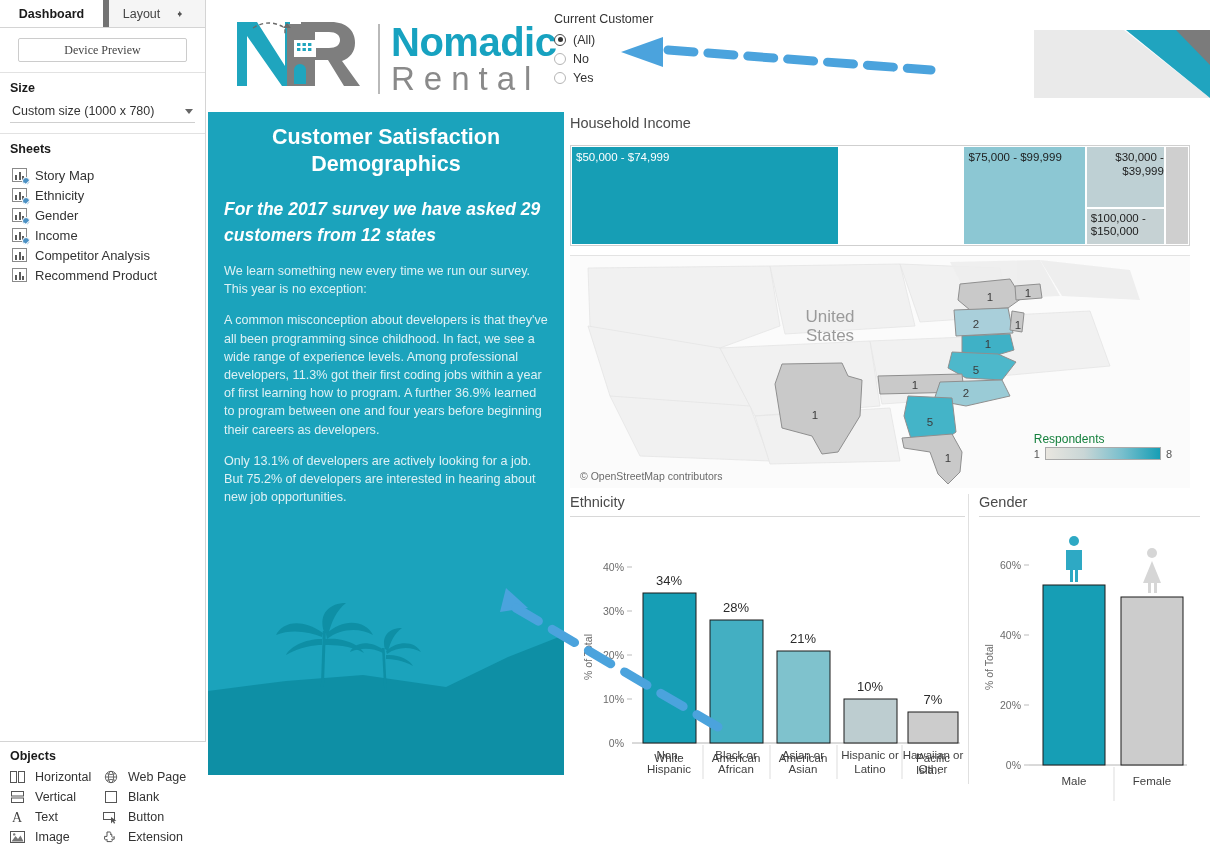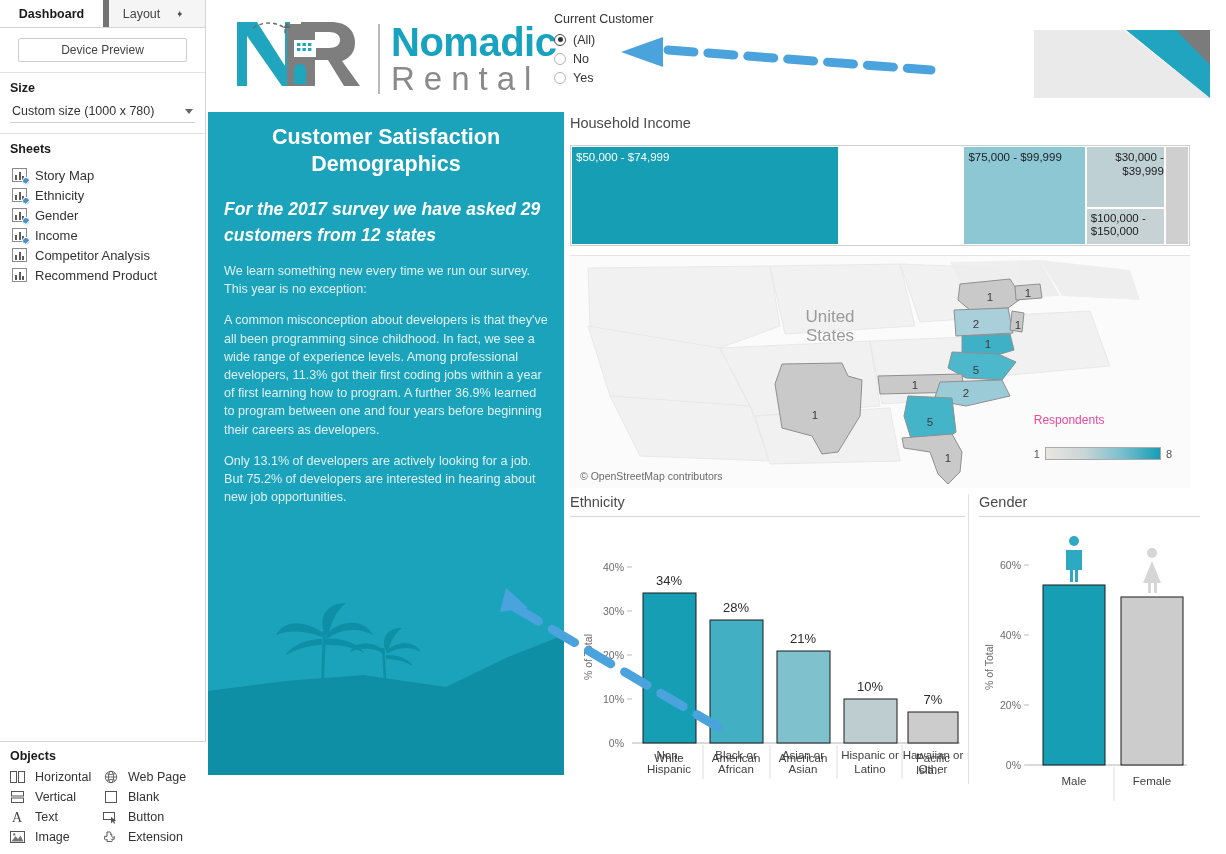--- a/index.html
+++ b/index.html
@@ -25,21 +25,21 @@
     flex: 1; background: #f5f5f5; border-left: 6px solid #737373;
     color: #444; gap: 16px; padding-right: 8px;
   }
   .sort-ic { display: inline-flex; flex-direction: column; gap: 2px; line-height: 0; }
   .sort-ic span { font-size: 7px; color: #555; }
 
   .devprev-wrap { padding: 10px 18px 10px 18px; border-bottom: 1px solid #e2e2e2; }
   .devprev {
     width: 100%; height: 24px; border: 1px solid #ccc; background: #fff;
     border-radius: 2px; font-size: 12px; color: #444; cursor: pointer;
-    font-family: Liberation Sans, sans-serif;
+    font-family: Liberation Serif, serif;
   }
 
   .sec { padding: 8px 10px 10px 10px; border-bottom: 1px solid #e2e2e2; }
   .sec-title { font-size: 12.5px; font-weight: bold; color: #1a1a1a; margin-bottom: 7px; }
   .size-select {
     display: flex; align-items: center; justify-content: space-between;
     border-bottom: 1px solid #cfcfcf; padding: 2px 2px 4px 2px; cursor: pointer;
   }
   .size-select .val { font-size: 12.5px; color: #333; }
   .caret { width: 0; height: 0; border-left: 4px solid transparent;
@@ -132,21 +132,21 @@
   .tm-wrap { position: absolute; left: 364px; top: 115px; width: 620px; }
   .tm-box { position: relative; margin-top: 14px; height: 101px; border: 1px solid #cfcfcf; background: #fff; }
   .tm { position: absolute; border: 1px solid #fff; }
   .tm-lbl { font-size: 11.5px; padding: 3px 0 0 4px; line-height: 14px; }
 
   
   .map-wrap { position: absolute; left: 364px; top: 255px; width: 620px; height: 233px;
               border-top: 1px solid #e3e3e3; background: #fff; overflow: hidden; }
   .osm-credit { position: absolute; left: 10px; bottom: 6px; font-size: 10.5px; color: #6b6b6b; }
   .map-legend { position: absolute; right: 18px; bottom: 28px; }
-  .leg-title { font-size: 12px; color: #ec4899; margin-bottom: 20px; }
+  .leg-title { font-size: 12px; color: #15803d; margin-bottom: 1px; }
   .leg-row { display: flex; align-items: center; gap: 5px; }
   .leg-bar {
     width: 116px; height: 13px; border: 1px solid #aaa;
     background: linear-gradient(to right, #e9e6e0, #c9d6d6, #79bfcd, #169EB5);
   }
   .leg-end { font-size: 11px; color: #555; }
   .st-num { font-size: 11.5px; fill: #3b3b3b; font-family: "Liberation Sans", sans-serif; }
 
   
   .eth-wrap { position: absolute; left: 364px; top: 494px; width: 395px; height: 290px; }

